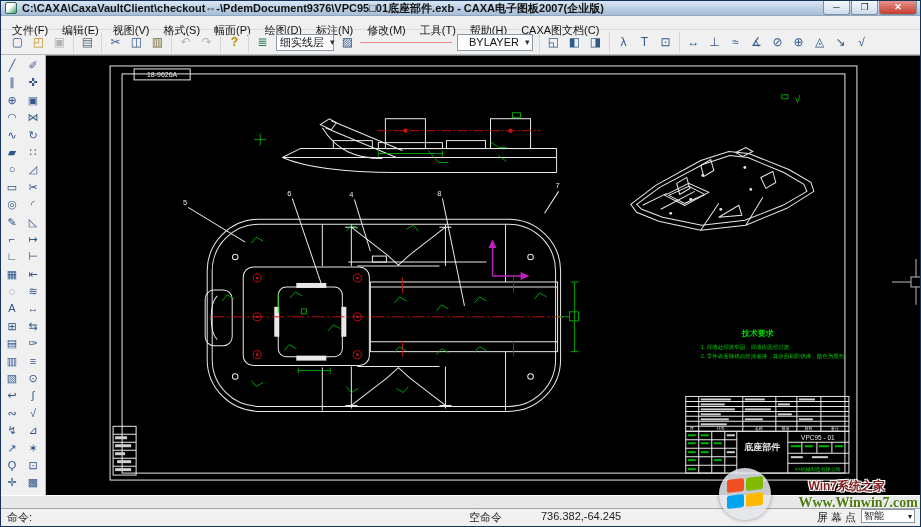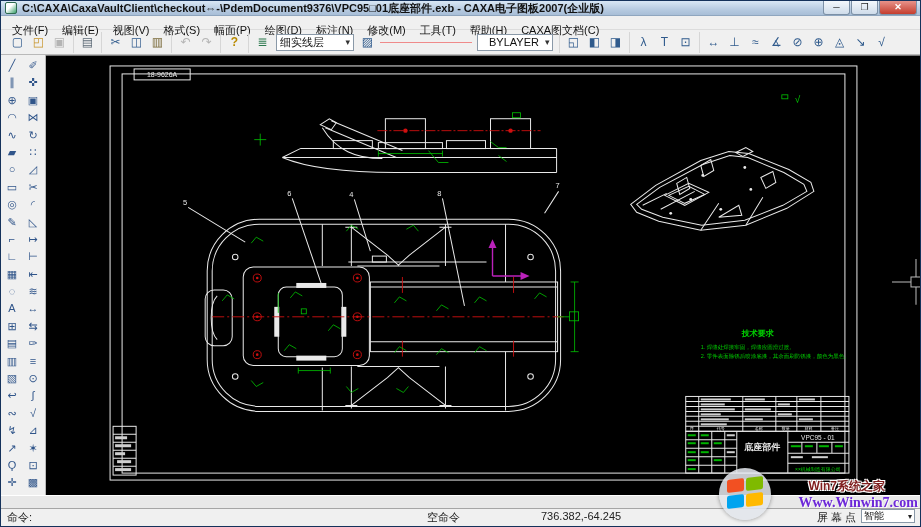--- a/index.html
+++ b/index.html
@@ -29,21 +29,21 @@
   .tbtn{width:21px;height:20px;font-size:12px;line-height:19px;text-align:center;color:#2f5a8c;
     border:1px solid transparent;border-radius:2px;}
   .tbtn[data-disabled="1"]{color:#b4b4b4;}
   [data-name="open-file-button"]{color:#c7942a;}
   [data-name="print-button"]{color:#5e6b77;}
   [data-name="help-button"]{color:#b98a00;font-weight:bold;}
   [data-name="paste-button"]{color:#7a6a3a;}
   .combo{height:17px;background:#fff;border:1px solid #8a99a8;font-size:11px;color:#111;
     display:flex;align-items:center;padding:0 3px;margin:0 3px;white-space:nowrap;}
   .combo::after{content:"▾";margin-left:auto;padding-left:6px;font-size:9px;color:#333;}
-  .combo.layer{width:78px;}
+  .combo.layer{width:58px;}
   .combo.ltype{width:76px;padding-left:11px;}
   .linepreview{width:92px;height:15px;display:flex;align-items:center;margin:0 2px;}
   .linepreview i{display:block;width:100%;height:0;border-top:1px solid #ef8a8a;}
   
   .main{display:flex;height:440px;}
   .palette{width:45px;background:#f0f0f0;display:flex;padding:2px 1px;border-right:1px solid #b9b9b9;}
   .palcol{width:21px;display:flex;flex-direction:column;}
   .ptool{width:20px;height:17.4px;font-size:11px;line-height:17px;text-align:center;color:#30558a;}
   .canvas{position:relative;flex:1;background:#000;border-top:1px solid #777;}
   .canvas svg{position:absolute;inset:0;width:100%;height:100%;}
@@ -60,21 +60,21 @@
   .wmlogo{width:52px;height:52px;border-radius:50%;background:rgba(225,229,235,.88);
     position:relative;flex:none;box-shadow:0 0 4px rgba(0,0,0,.4);}
   .wmlogo i{position:absolute;width:17px;height:13px;border-radius:2px;transform:skewY(-6deg);}
   .wmlogo .p1{left:8px;top:11px;background:#f25022;}
   .wmlogo .p2{left:27px;top:9px;background:#7fba00;}
   .wmlogo .p3{left:8px;top:27px;background:#00a4ef;}
   .wmlogo .p4{left:27px;top:25px;background:#ffb900;}
   .wmtext{margin-left:4px;text-align:center;}
   .wmtitle{font-size:12px;font-weight:bold;color:#7f1d1d;
     text-shadow:1px 1px 0 #fff,-1px -1px 0 #fff,1px -1px 0 #fff,-1px 1px 0 #fff;}
-  .wmurl{font-family:"Liberation Serif",serif;font-size:14px;font-weight:bold;color:#6d28d9;
+  .wmurl{font-family:"Liberation Serif",serif;font-size:14px;font-weight:bold;color:#4d7c0f;
     text-shadow:1px 1px 0 rgba(255,255,255,.8);margin-left:23px;}
   
   .w{stroke:#e9e9e9;fill:none;stroke-width:1;}
   .wt{fill:#e9e9e9;}
   .g{stroke:#00c400;fill:none;stroke-width:0.8;}
   .gt{fill:#00d000;}
   .r{stroke:#d01010;fill:none;stroke-width:0.9;}
   .m{stroke:#bb22bb;fill:none;stroke-width:1.4;}
   .bar{fill:#cfcfcf;}
   .gbar{fill:#00b400;}
@@ -427,21 +427,21 @@
           <rect x="864" y="222" width="10" height="10"></rect>
         </g>
       </svg>
     </div>
   </div>
 
   <div class="cmdline" data-name="command-input"></div>
 
   <div class="statusbar" data-name="status-bar">
     <span style="left:6px" data-name="command-prompt-label">命令:</span>
-    <span style="left:426px" data-name="current-command">空命令</span>
+    <span style="left:468px" data-name="current-command">空命令</span>
     <span style="left:540px" data-name="cursor-coordinates">736.382,-64.245</span>
     <span style="left:816px" data-name="screen-point-label">屏 幕 点</span>
     <div class="scombo" data-name="snap-mode-select">智能</div>
   </div>
 
   <div class="watermark" data-name="watermark">
     <div class="wmlogo" data-name="windows-logo-icon">
       <i class="p1"></i>
         <i class="p2"></i>
         <i class="p3"></i>

